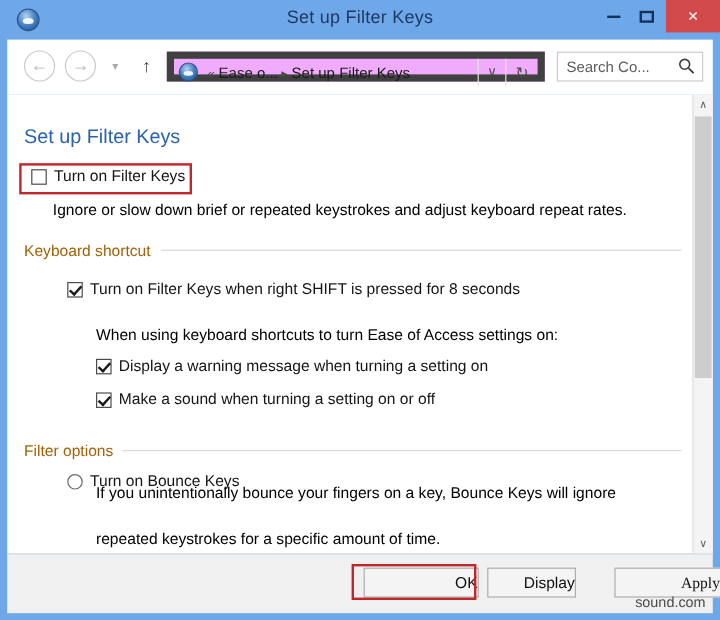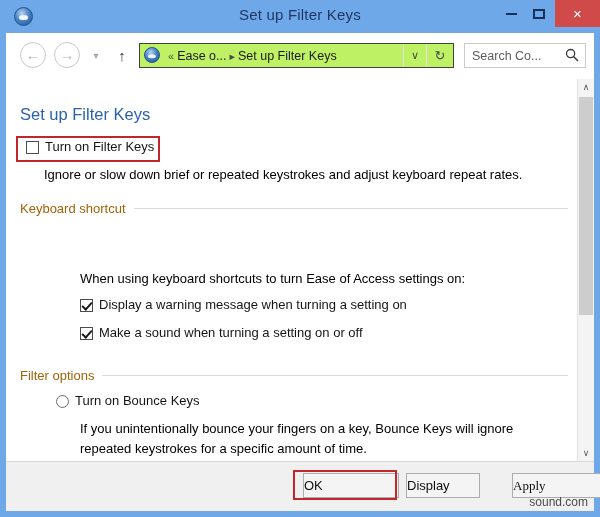--- a/index.html
+++ b/index.html
@@ -132,22 +132,22 @@
     color: #3a3a3a;
     font-size: 15px;
     line-height: 22px;
     text-align: center;
   }
 
   #addressbar {
     position: absolute;
     left: 133px; top: 10px;
     width: 315px; height: 25px;
-    border: 1px solid #404040;
-    background: #bef264;
+    border: 6px solid #404040;
+    background: #f0abfc;
     box-sizing: border-box;
   }
   #addr-icon {
     position: absolute;
     left: 4px; top: 3px;
     width: 16px; height: 16px;
   }
   #addr-crumbs {
     position: absolute;
     left: 25px; top: 3px;
@@ -332,21 +332,21 @@
   .fbtn {
     position: absolute;
     top: 11px;
     height: 25px;
     border: 1px solid #adadad;
     background: #f4f4f4;
     box-sizing: border-box;
     font-size: 13px;
     color: #0f0f0f;
     line-height: 23px;
-    text-align: left;
+    text-align: right;
   }
   #fbtn-ok     { left: 297px; width: 96px; }
   #fbtn-cancel { left: 400px; width: 74px; }
   #fbtn-apply  { left: 506px; width: 89px; font-family: Liberation Serif, serif; }
 
   #watermark {
     position: absolute;
     right: 6px; bottom: 2px;
     font-size: 12px;
     color: #4a4a4a;
@@ -408,20 +408,24 @@
       <span>Turn on Filter Keys</span>
     </div>
 
     <div class="desc" style="left:38px; top:88px;">Ignore or slow down brief or repeated keystrokes and adjust keyboard repeat rates.</div>
 
     <div class="group" style="top:122px;">
       <span>Keyboard shortcut</span>
       <span class="rule"></span>
     </div>
 
+    <div class="chk-row" style="left:50px; top:154px;">
+      <span class="cbox checked"></span>
+      <span>Turn on Filter Keys when right SHIFT is pressed for 8 seconds</span>
+    </div>
 
     <div class="desc" style="left:74px; top:192px;">When using keyboard shortcuts to turn Ease of Access settings on:</div>
 
     <div class="chk-row" style="left:74px; top:218px;">
       <span class="cbox checked"></span>
       <span>Display a warning message when turning a setting on</span>
     </div>
 
     <div class="chk-row" style="left:74px; top:246px;">
       <span class="cbox checked"></span>
@@ -431,21 +435,21 @@
     <div class="group" style="top:289px;">
       <span>Filter options</span>
       <span class="rule"></span>
     </div>
 
     <div class="chk-row" style="left:50px; top:314px;">
       <span class="rbox"></span>
       <span>Turn on Bounce Keys</span>
     </div>
 
-    <div class="desc" style="left:74px; top:342px;">If you unintentionally bounce your fingers on a key, Bounce Keys will ignore</div>
+    <div class="desc" style="left:74px; top:324px;">If you unintentionally bounce your fingers on a key, Bounce Keys will ignore</div>
     <div class="desc" style="left:74px; top:362px;">repeated keystrokes for a specific amount of time.</div>
 
     <div id="scrollbar">
       <div class="sb-arrow" id="sb-up">∧</div>
       <div id="sb-thumb"></div>
       <div class="sb-arrow" id="sb-down">∨</div>
     </div>
   </div>
 
   <div id="footer">

